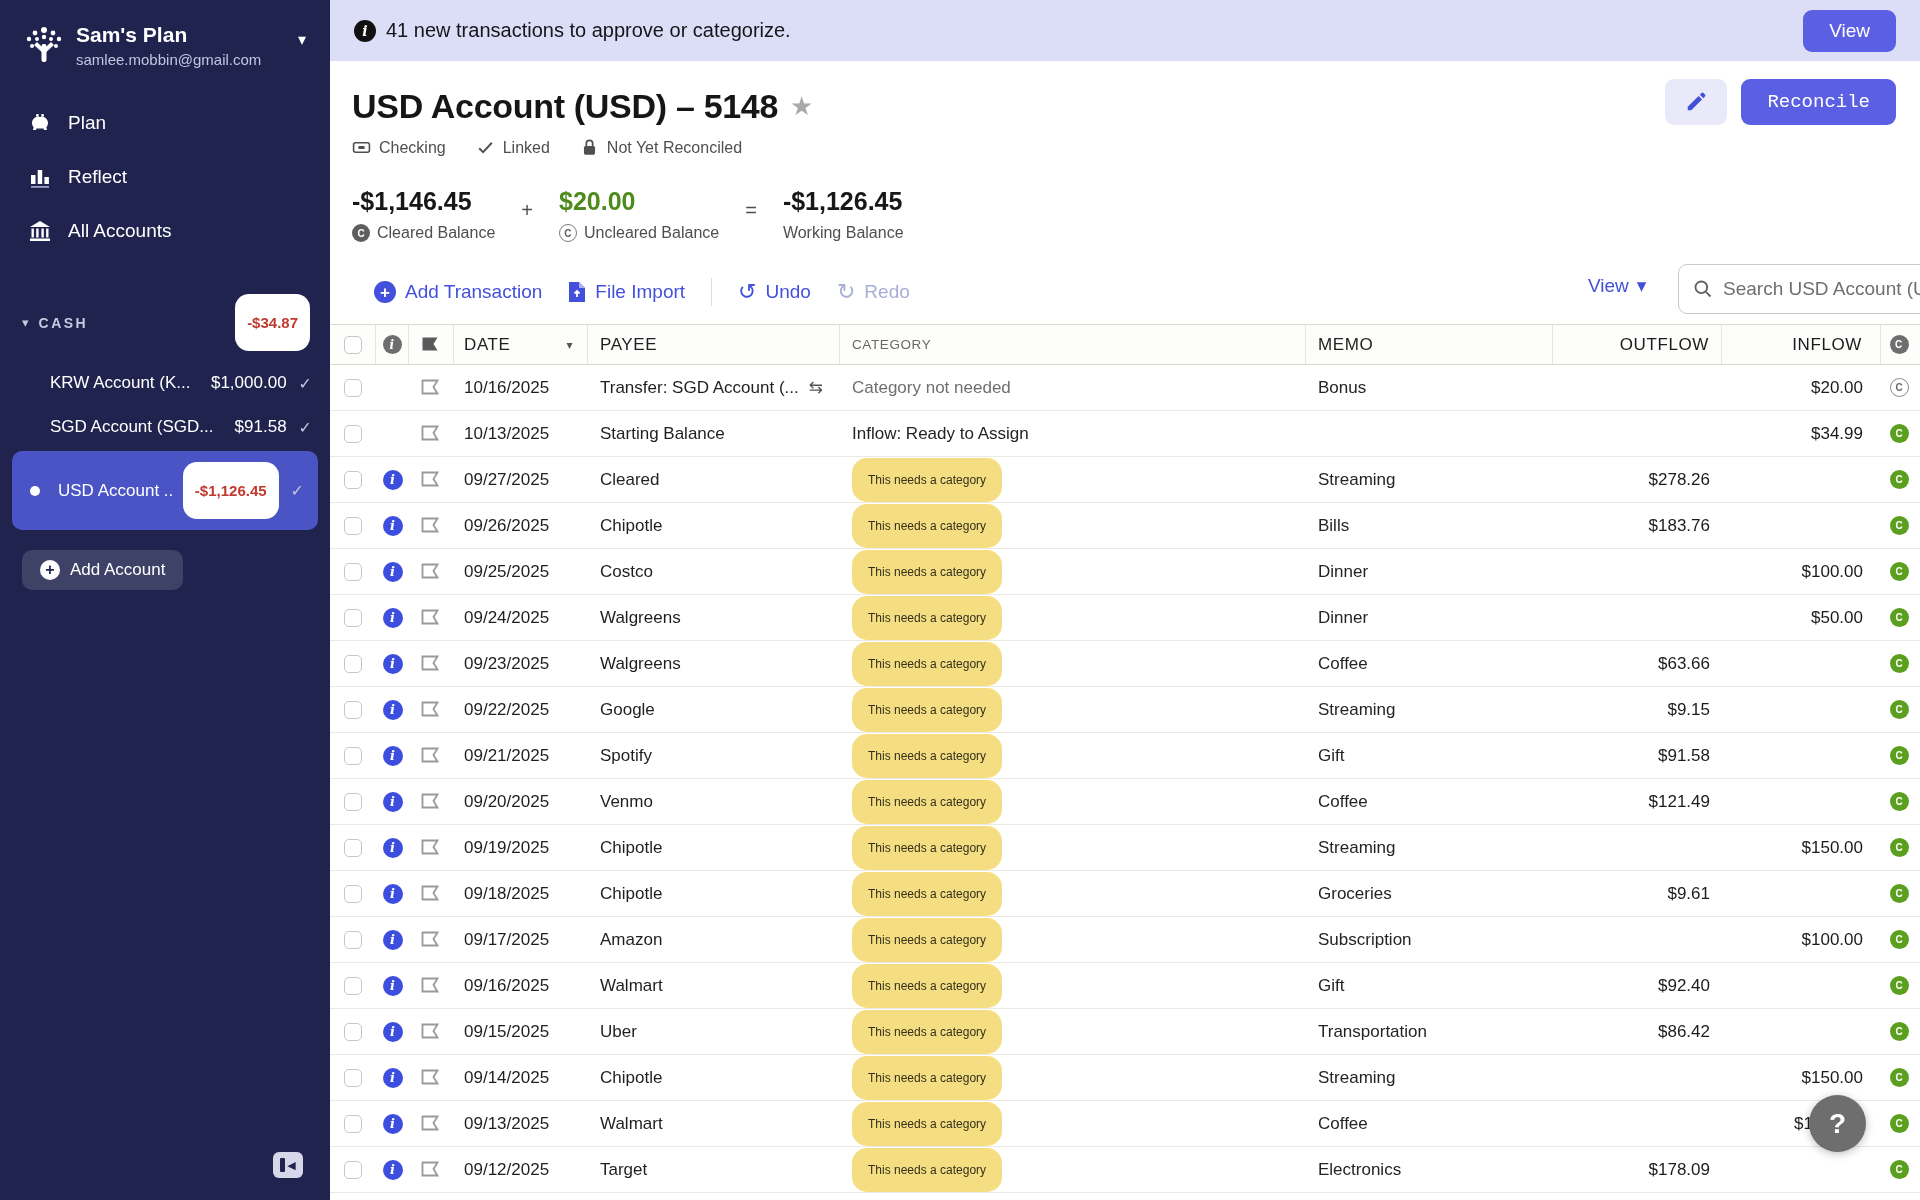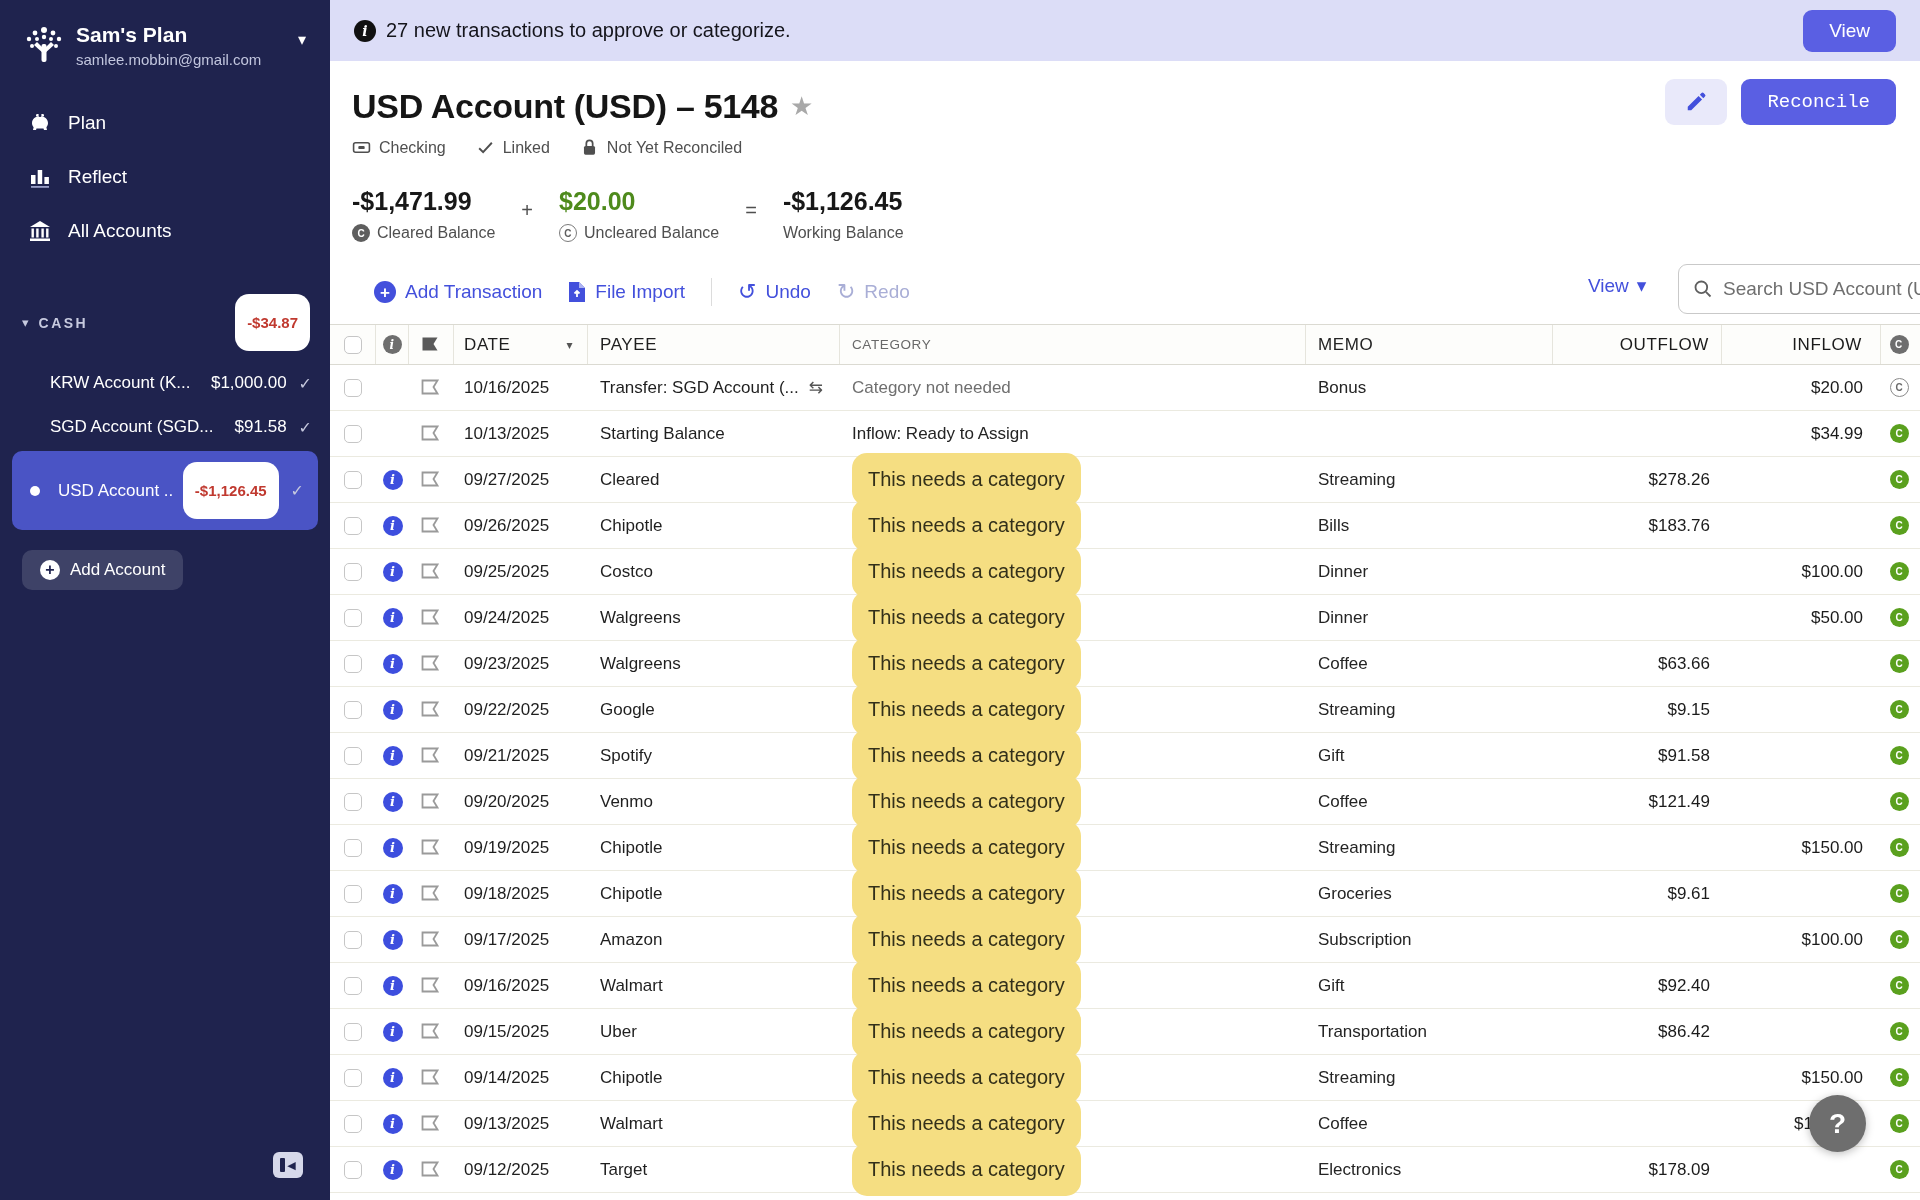--- a/index.html
+++ b/index.html
@@ -91,21 +91,21 @@
   .c-memo  { width:247px; min-width:247px; padding-left:12px; font-size:17px; color:#242424; }
   .c-out   { width:169px; min-width:169px; justify-content:flex-end; padding-right:12px; font-size:17px; color:#1B1B1B; }
   .c-in    { width:159px; min-width:159px; justify-content:flex-end; padding-right:18px; font-size:17px; color:#1B1B1B; }
   .c-in.clipped { padding-right:68px; }
   .c-clr   { width:36px; min-width:36px; justify-content:center; }
   .checkbox { width:18px; height:18px; border:1.5px solid #C6C6C6; border-radius:5px; background:#fff; display:inline-block; cursor:pointer; }
   .sort-caret { font-size:12px; color:#555; margin-left:auto; margin-right:14px; }
   .hicon-circle { display:inline-flex; align-items:center; justify-content:center; width:19px; height:19px; border-radius:50%; background:#6E6E6E; color:#fff; font-size:12px; font-weight:bold; font-family:"DejaVu Serif", serif; font-style:italic; }
   .info-dot { display:inline-flex; align-items:center; justify-content:center; width:20px; height:20px; border-radius:50%; background:#3D4EDE; color:#fff; font-size:13px; font-weight:bold; font-family:"DejaVu Serif", serif; font-style:italic; cursor:pointer; }
   .flag-svg { width:21px; height:17px; }
-  .pill { background:#F5DE82; color:#33301A; font-size:20px; padding:15px 16px; border-radius:15px; white-space:nowrap; cursor:pointer; }
+  .pill { background:#F5DE82; color:#33301A; font-size:12px; padding:15px 16px; border-radius:15px; white-space:nowrap; cursor:pointer; }
   .cat-text { font-size:17px; }
   .cat-text.muted { color:#6F6F6F; }
   .cat-text.plain { color:#242424; }
   .transfer-icon { font-size:17px; color:#555; margin-left:10px; }
   .cmark { display:inline-flex; align-items:center; justify-content:center; width:19px; height:19px; border-radius:50%; font-size:10px; font-weight:bold; cursor:pointer; }
   .cmark.green { background:#5AA01E; color:#fff; }
   .cmark.outline { border:1.6px solid #8A8A8A; color:#6A6A6A; background:transparent; }
 
   .help-fab { position:fixed; left:1809px; top:1095px; width:57px; height:57px; border-radius:50%; background:#6E6E6E; color:#fff; border:none; font-size:28px; font-weight:bold; cursor:pointer; box-shadow:0 2px 8px rgba(0,0,0,.25); font-family:inherit; }
 </style>
@@ -208,21 +208,21 @@
     <button class="collapse-btn">
       <span class="collapse-bar"></span>
       <span class="collapse-arrow">◀</span>
     </button>
   </aside>
 
   <main class="main">
 
     <div class="banner">
       <span class="banner-info">i</span>
-      <span class="banner-text">27 new transactions to approve or categorize.</span>
+      <span class="banner-text">41 new transactions to approve or categorize.</span>
       <button class="btn-primary">View</button>
     </div>
 
     <div class="acct-head">
       <div class="title-row">
         <h1 class="page-title">USD Account (USD) – 5148</h1>
         <span class="fav-star">★</span>
       </div>
       <div class="head-actions">
         <button class="edit-btn">
@@ -250,21 +250,21 @@
           <svg viewBox="0 0 24 24">
               <rect x="5" y="10" width="14" height="11" rx="2" fill="#4F4F4F"></rect>
               <path d="M8 10 V7 a4 4 0 0 1 8 0 v3" fill="none" stroke="#4F4F4F" stroke-width="2.2"></path>
             </svg>
           <span>Not Yet Reconciled</span>
         </span>
       </div>
 
       <div class="balances">
         <div class="bal-block">
-          <div class="bal-value">-$1,471.99</div>
+          <div class="bal-value">-$1,146.45</div>
           <div class="bal-label">
             <span class="cmini solid">C</span>
             <span>Cleared Balance</span>
           </div>
         </div>
         <div class="bal-op">+</div>
         <div class="bal-block">
           <div class="bal-value green">$20.00</div>
           <div class="bal-label">
             <span class="cmini hollow">C</span>

